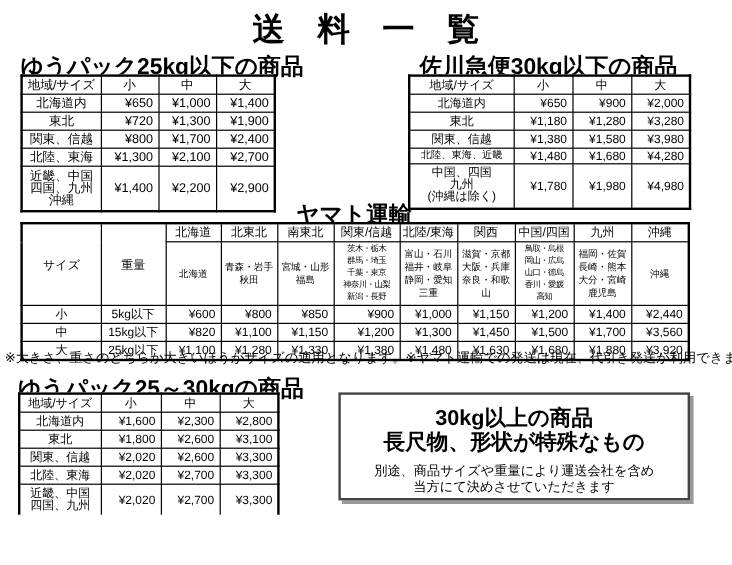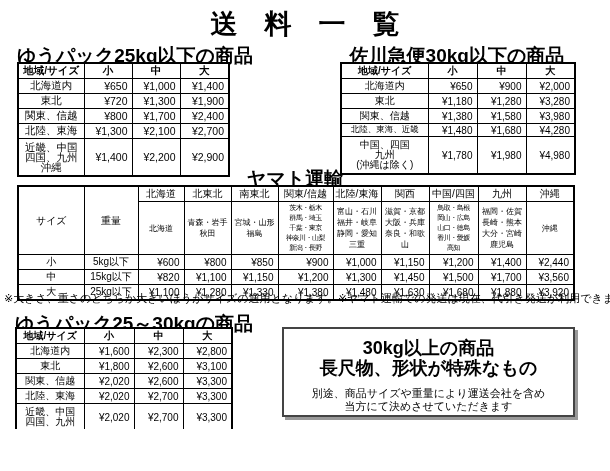--- a/index.html
+++ b/index.html
@@ -18,21 +18,21 @@
 
   .sec-title { position:absolute; text-align:center; font-size:19px; font-weight:bold; white-space:nowrap; }
   .yupack25-title { top:43px; left:17px;  width:211px; }
   .sagawa-title   { top:43px; left:340px; width:234px; }
   .yamato-title   { top:166px; left:17px; width:556px; }
   .yupack30-title { top:311px; left:15px; width:216px; }
 
   table { border-collapse:collapse; table-layout:fixed; position:absolute; background:#fff; }
   th, td { border:1px solid #000; overflow:hidden; vertical-align:middle; }
   .fee-table { border:2px solid #000; }
-  .fee-table th { font-size:10.5px; font-weight:bold; text-align:center; height:14px; }
+  .fee-table th { font-size:10.5px; font-weight:normal; text-align:center; height:14px; }
   .fee-table td { font-size:10.5px; }
   td.region { text-align:center; }
   td.region.multi { white-space:pre-line; line-height:10px; padding:3px 0; }
   td.fee { text-align:right; padding-right:4px; }
 
   .t-yupack25 { top:62px; left:17px; }
   .t-yupack25 td { height:14px; }
 
   .t-sagawa { top:62px; left:340px; }
   .t-sagawa th, .t-sagawa td { height:12px; font-size:10px; }

